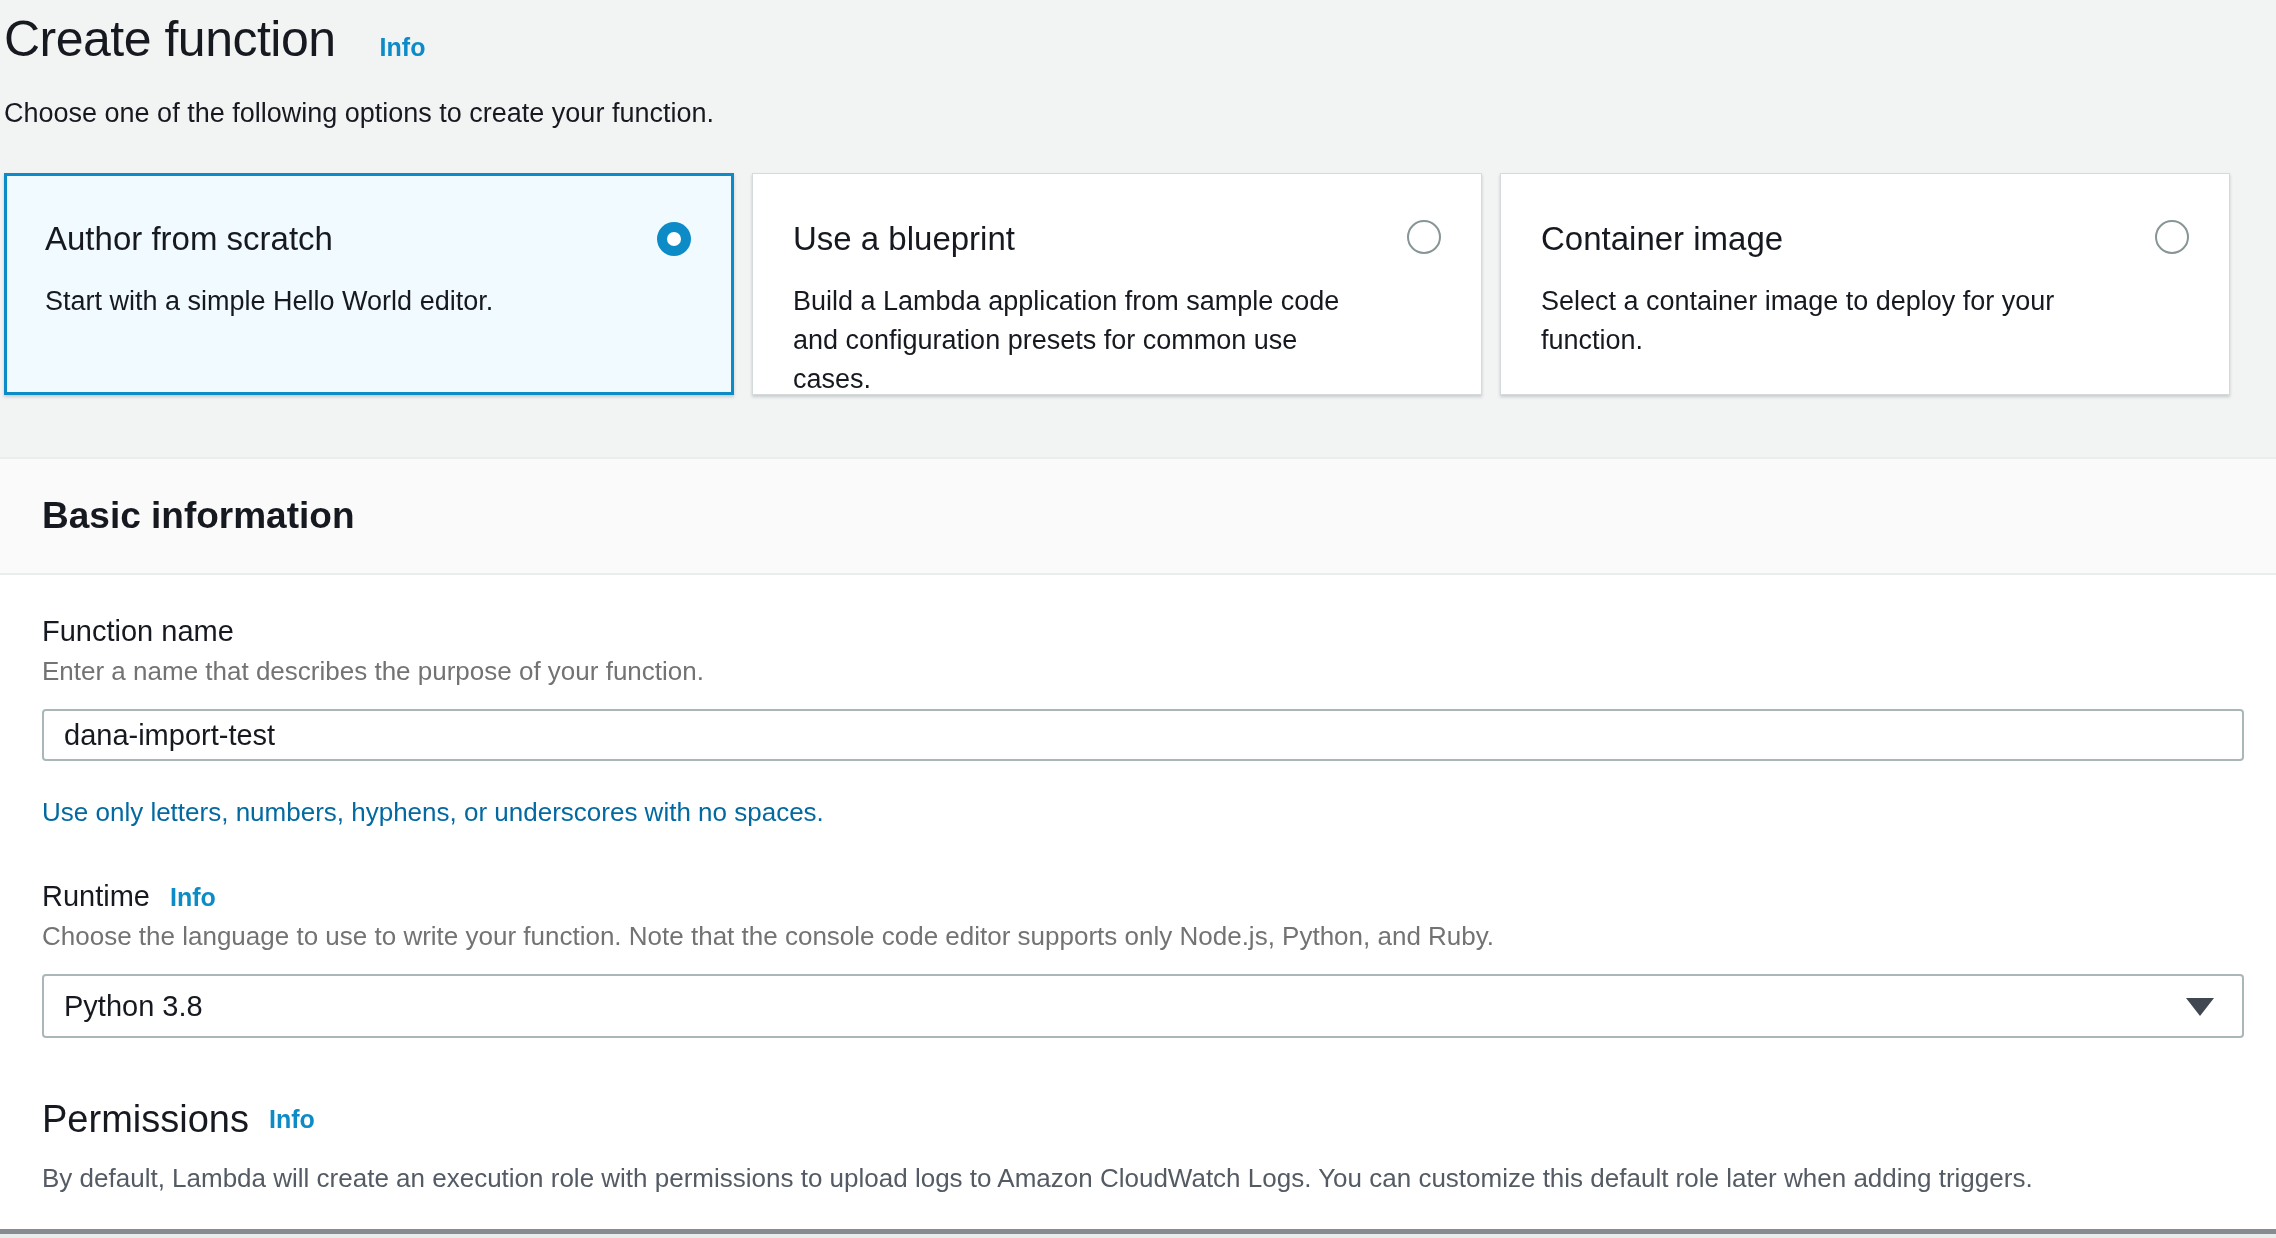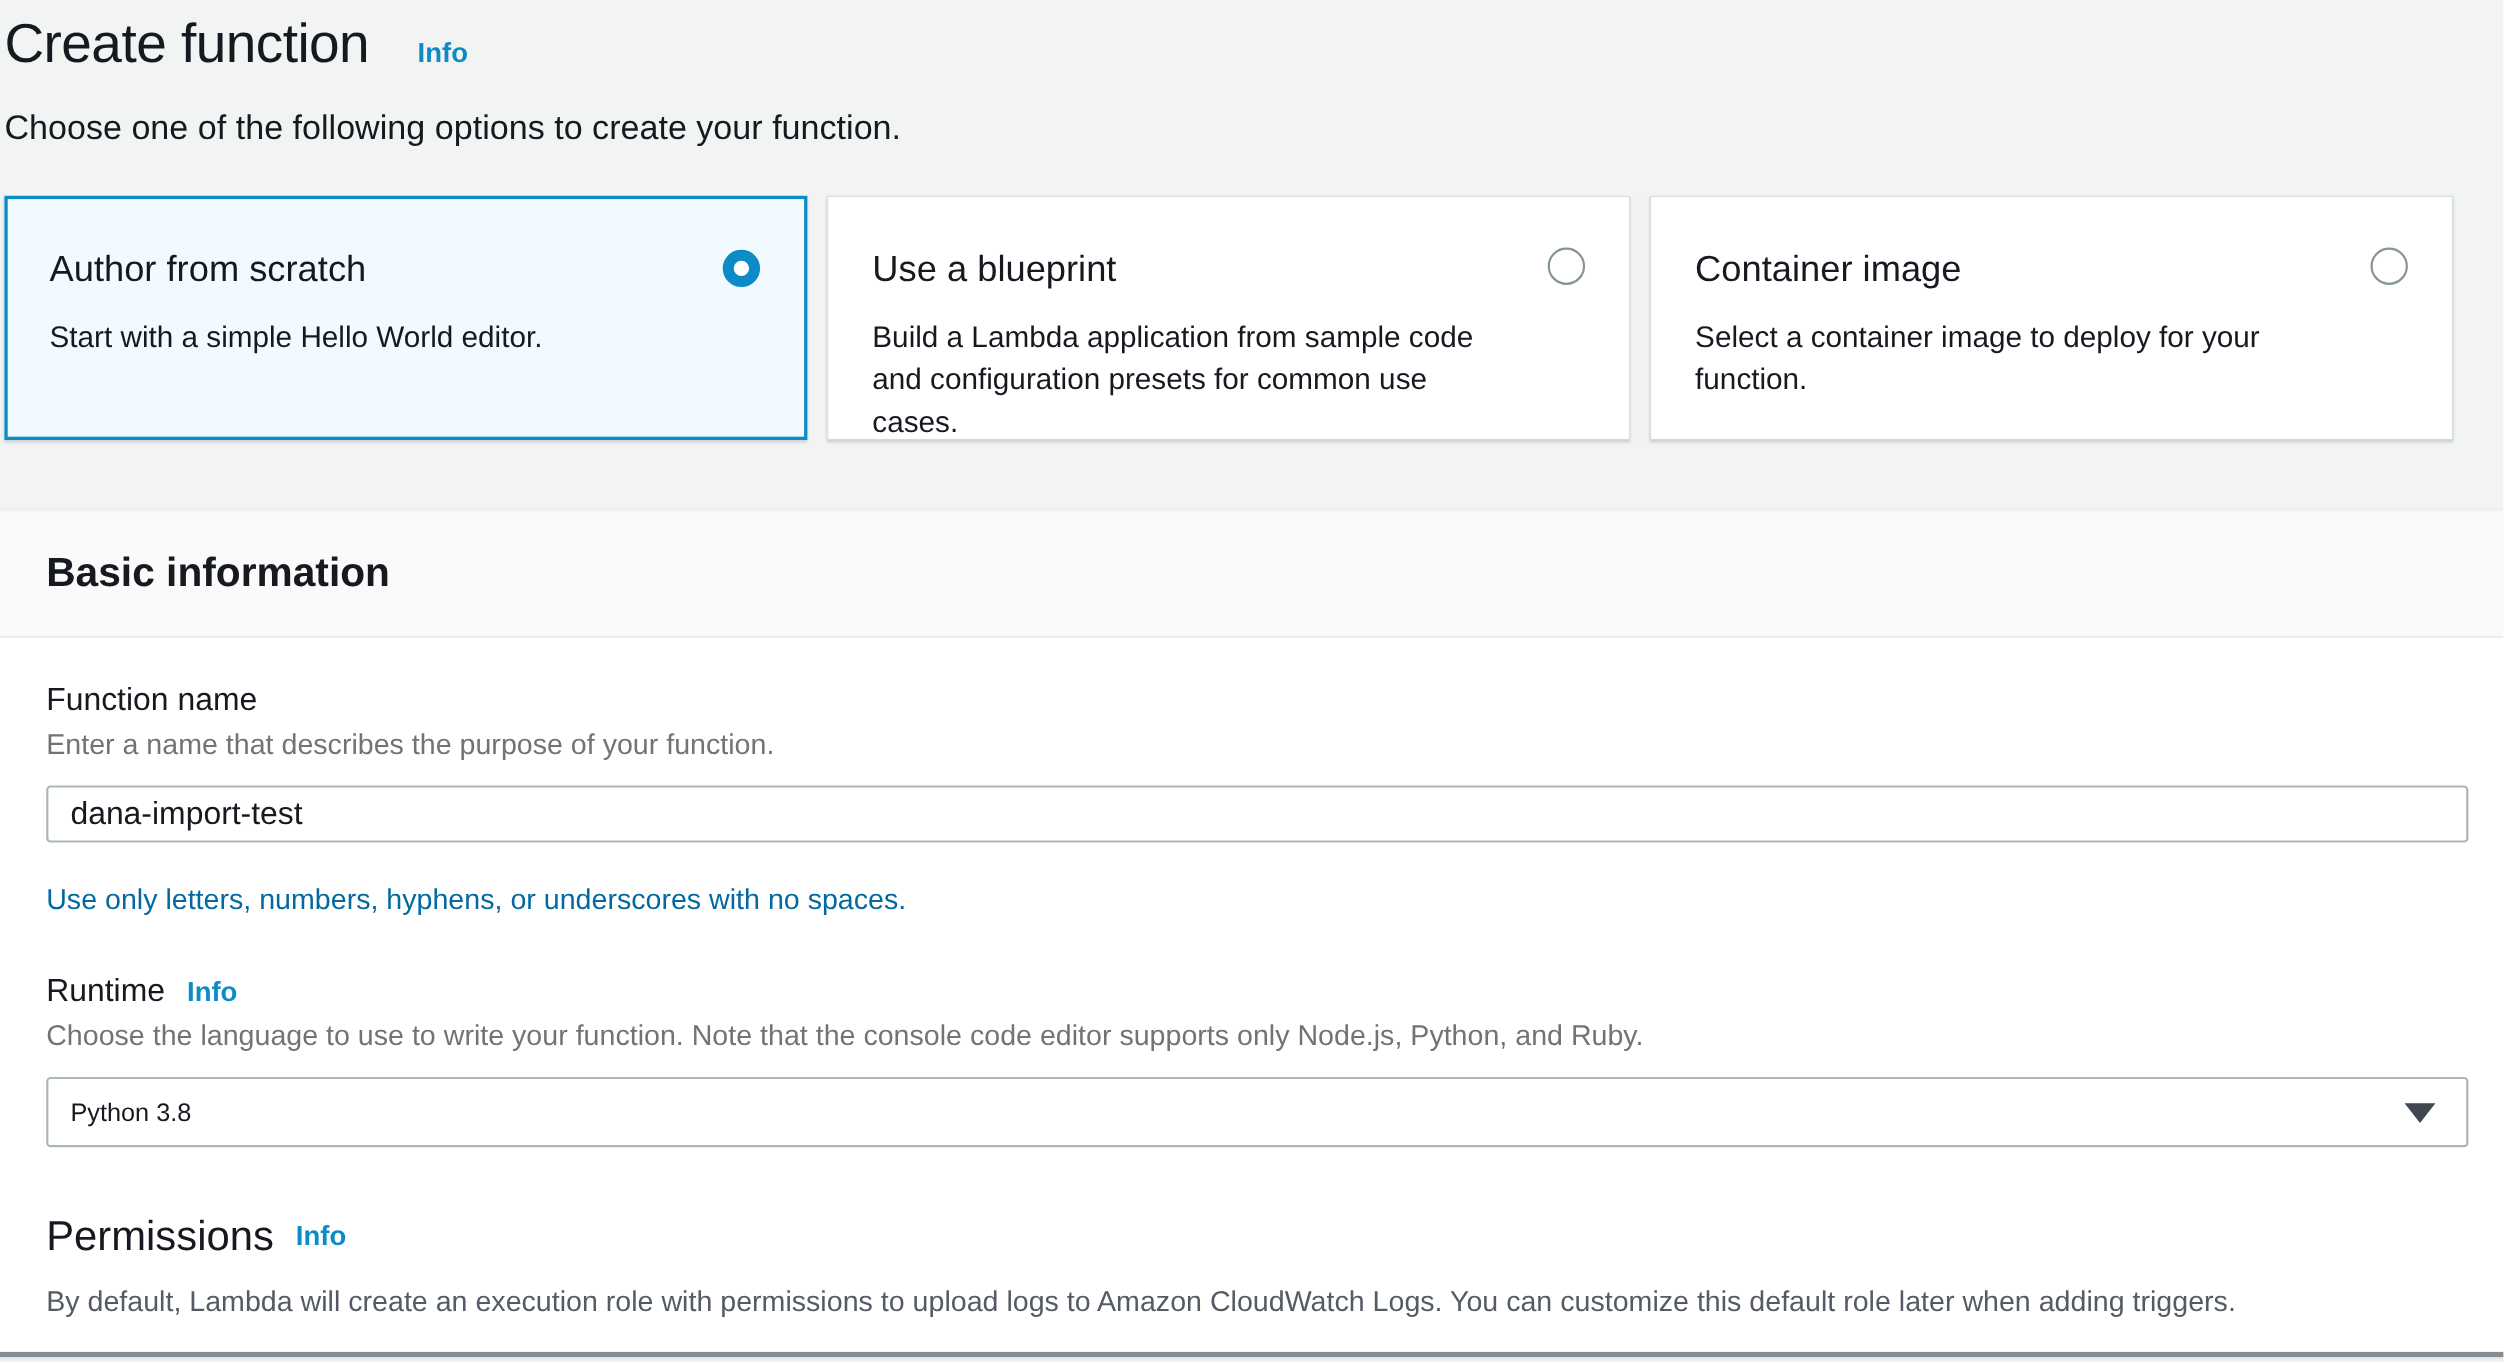--- a/index.html
+++ b/index.html
@@ -31,21 +31,21 @@
   .info-link {
     font-size: 25px;
     font-weight: 700;
     color: #0c8bc7;
     margin-left: 20px;
     text-decoration: none;
     cursor: pointer;
   }
   .page-subtitle {
     margin-top: 30px;
-    font-size: 31px;
+    font-size: 27px;
     color: #16191f;
   }
 
   
   .cards-row {
     display: flex;
     gap: 18px;
     margin-top: 44px;
   }
   .card {
@@ -158,21 +158,21 @@
     position: relative;
     width: 100%;
     height: 64px;
     margin-top: 22px;
     border: 2px solid #aab7b8;
     border-radius: 4px;
     background: #ffffff;
     display: flex;
     align-items: center;
     padding: 12px 20px;
-    font-size: 23px;
+    font-size: 29px;
     color: #16191f;
     cursor: pointer;
   }
   .select-caret {
     position: absolute;
     right: 28px;
     top: 22px;
     width: 0; height: 0;
     border-left: 14px solid transparent;
     border-right: 14px solid transparent;

